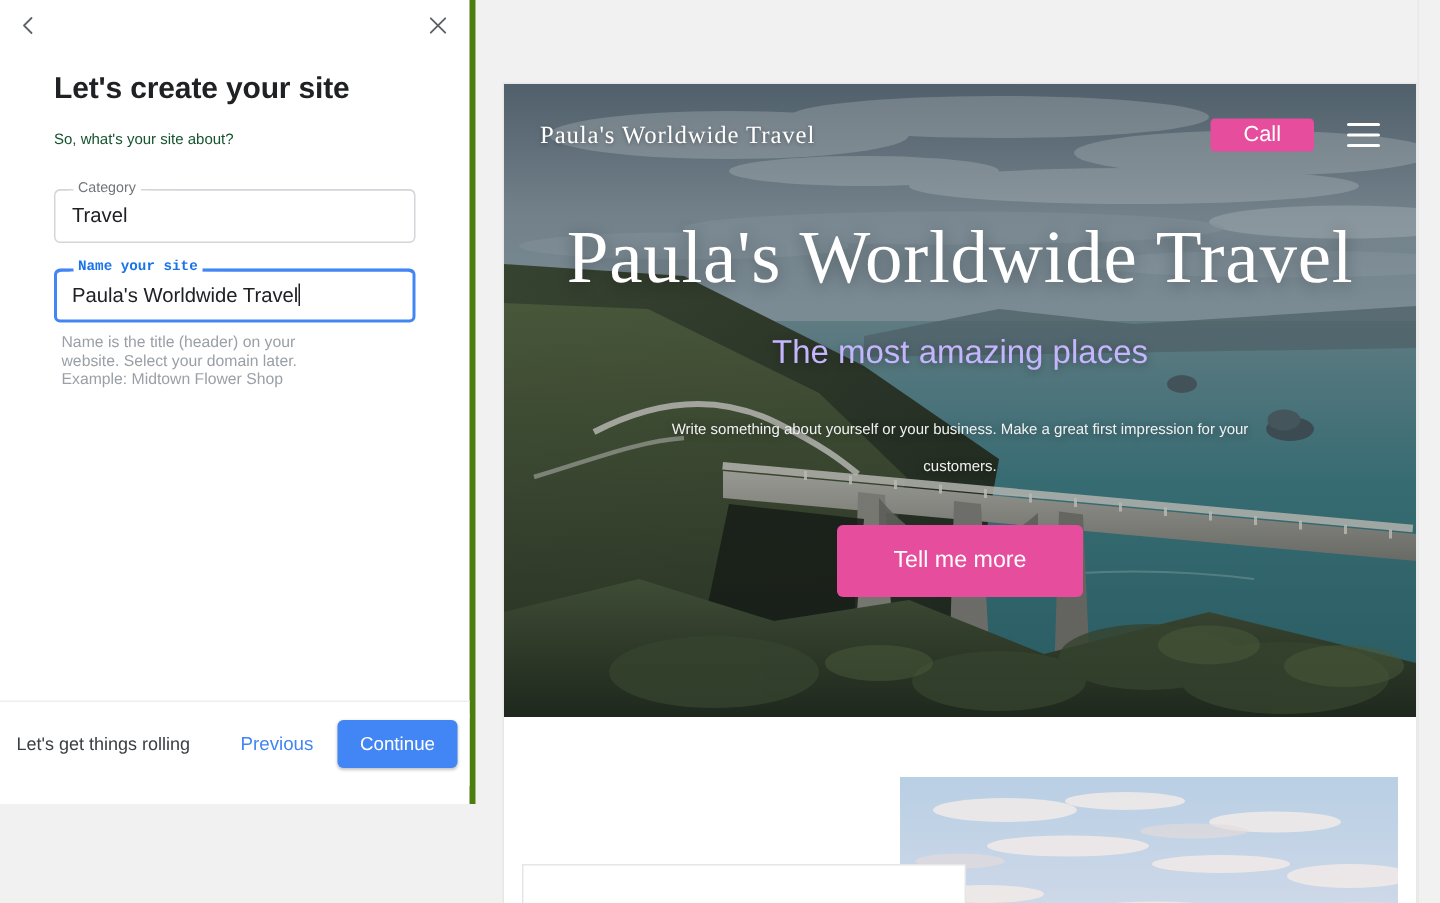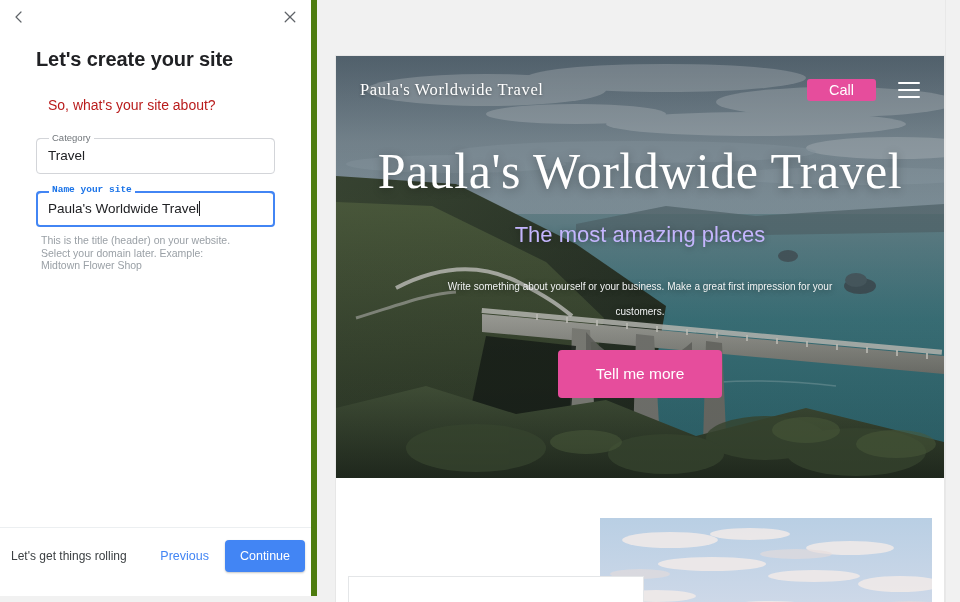--- a/index.html
+++ b/index.html
@@ -21,23 +21,23 @@
     height: 602px;
     background: #f1f1f1;
   }
 
   
   .wizard-panel {
     position: absolute;
     left: 0;
     top: 0;
     width: 317px;
-    height: 596px;
+    height: 536px;
     background: #ffffff;
-    border-right: 6px solid #4d7c0f;
+    border-right: 4px solid #4d7c0f;
     box-sizing: border-box;
     overflow: hidden;
   }
   .wizard-topbar {
     position: relative;
     height: 36px;
   }
   .icon-btn {
     position: absolute;
     width: 28px;
@@ -59,25 +59,25 @@
   .wizard-title {
     margin: 0;
     padding: 10px 36px 0 36px;
     font-size: 20px;
     line-height: 26px;
     font-weight: bold;
     color: #202124;
     letter-spacing: -0.1px;
   }
   .wizard-subtitle {
-    margin: 12px;
+    margin: 0;
     padding: 13px 36px 0 36px;
-    font-size: 14px;
+    font-size: 10px;
     line-height: 17px;
-    color: #b91c1c;
+    color: #14532d;
   }
 
   
   .field-wrap {
     padding: 0 36px;
     margin-top: 24px;
   }
   .mdc-field {
     position: relative;
     height: 36px;
@@ -438,21 +438,21 @@
       <div class="field-wrap" style="margin-top:17px">
         <div class="mdc-field focused">
           <div class="mdc-outline">
             <span class="ol-lead"></span>
             <span class="ol-notch" style="width:81px"></span>
             <span class="ol-trail"></span>
           </div>
           <span class="field-label">Name your site</span>
           <span class="field-value"><span>Paula's Worldwide Travel</span><span class="caret"></span></span>
         </div>
-        <div class="helper-text" style="padding-left:5px">This is the title (header) on your website. Select your domain later. Example: Midtown Flower Shop</div>
+        <div class="helper-text" style="padding-left:5px">Name is the title (header) on your website. Select your domain later. Example: Midtown Flower Shop</div>
       </div>
     </div>
 
     <div class="wizard-progress-track">
       <div class="wizard-progress-fill" id="progress-fill" style="width: 14%;"></div>
     </div>
 
     <div class="wizard-footer">
       <span class="footer-status">Let's get things rolling</span>
       <button class="btn-text">Previous</button>

